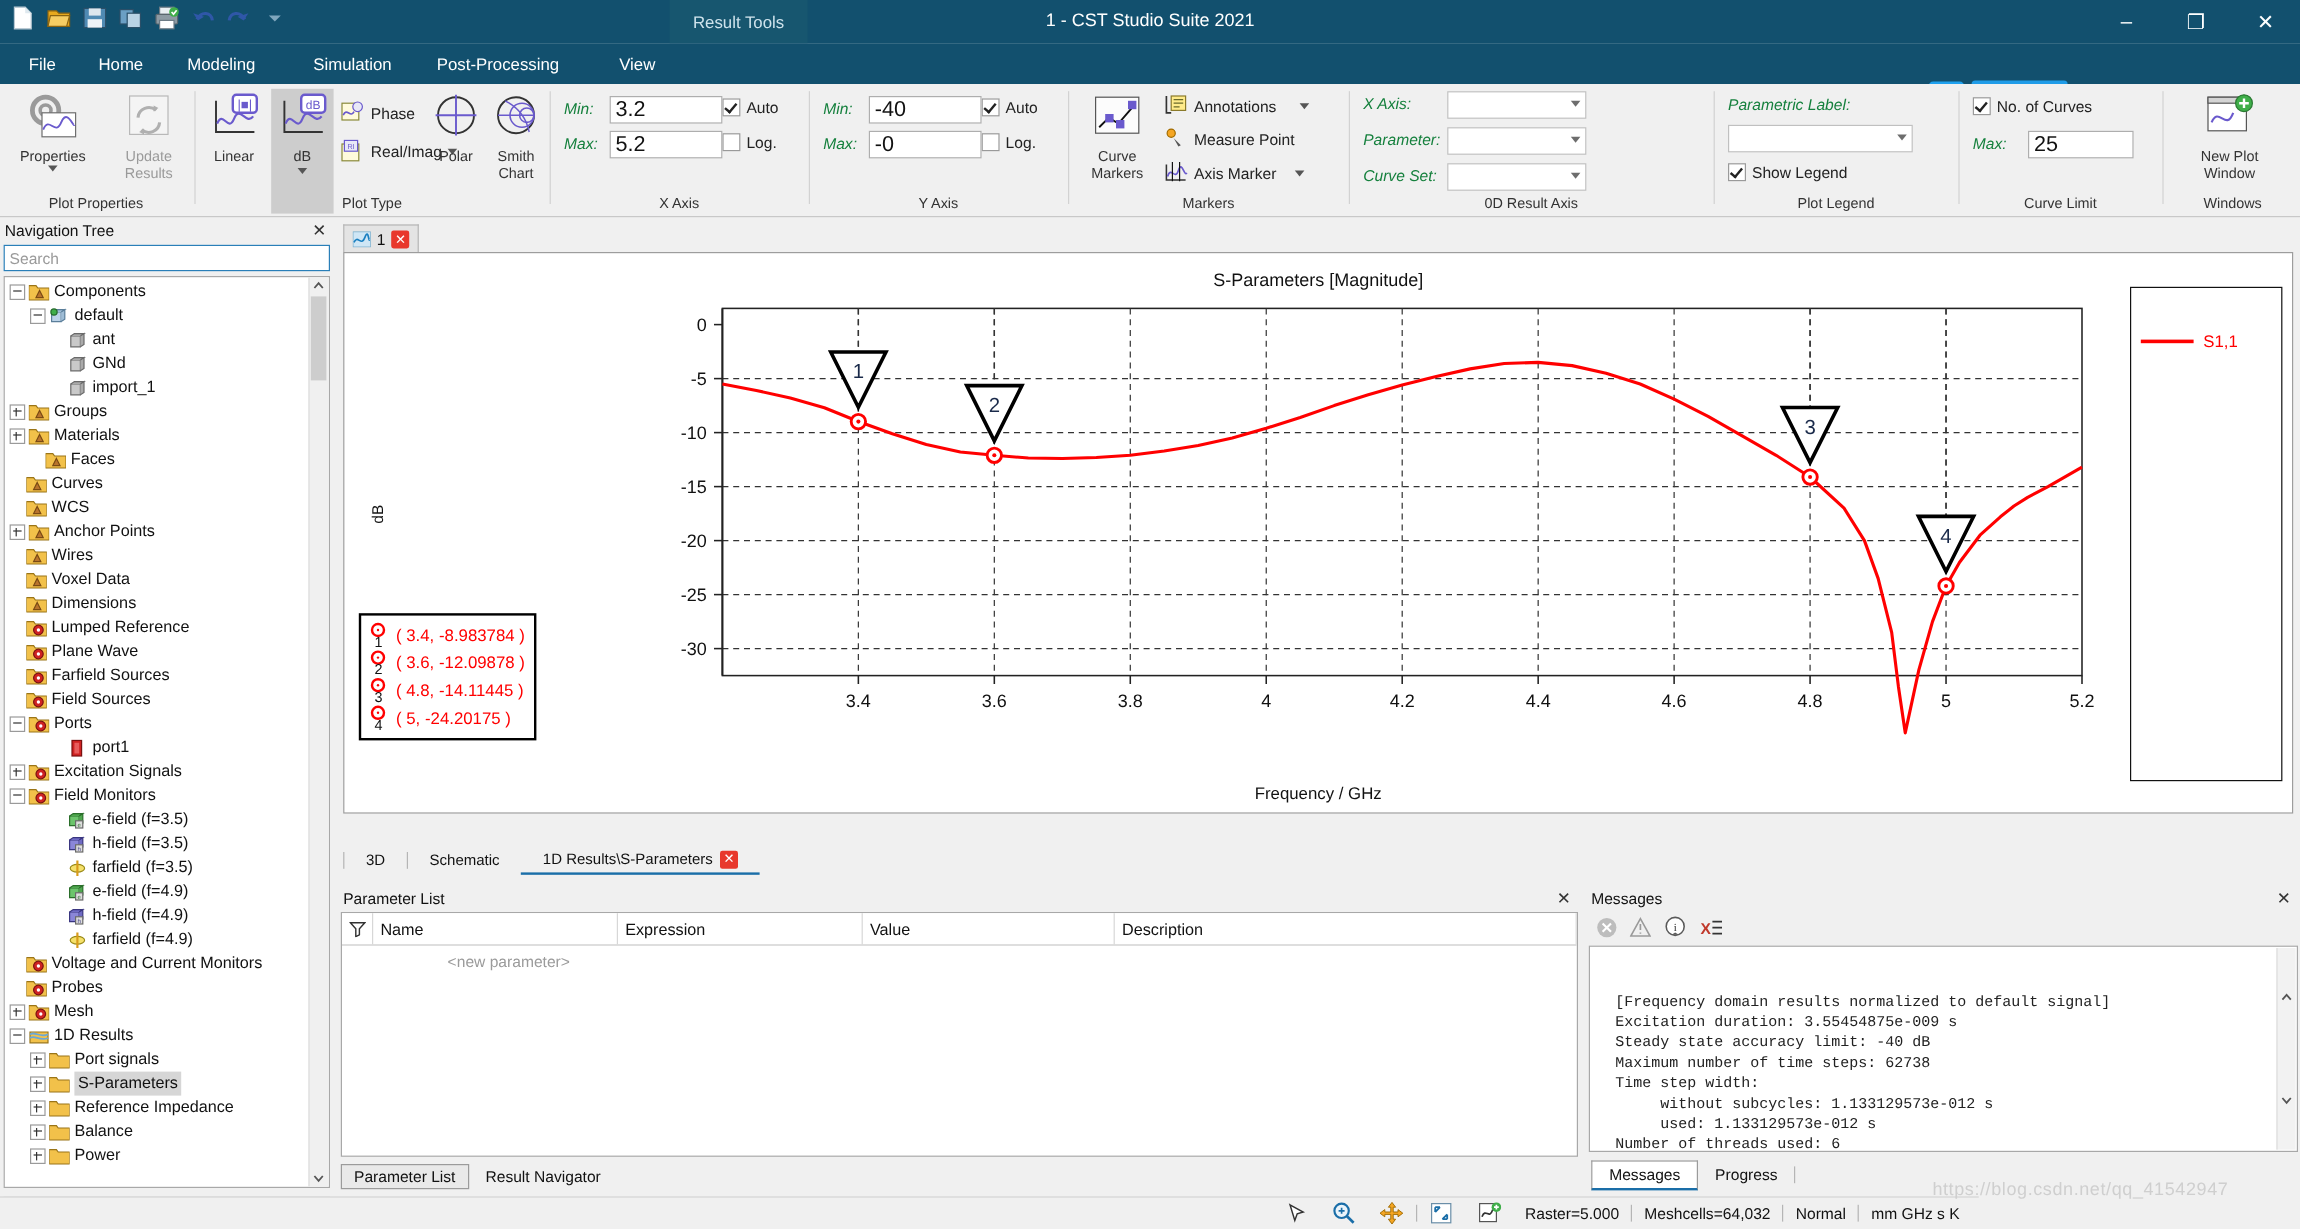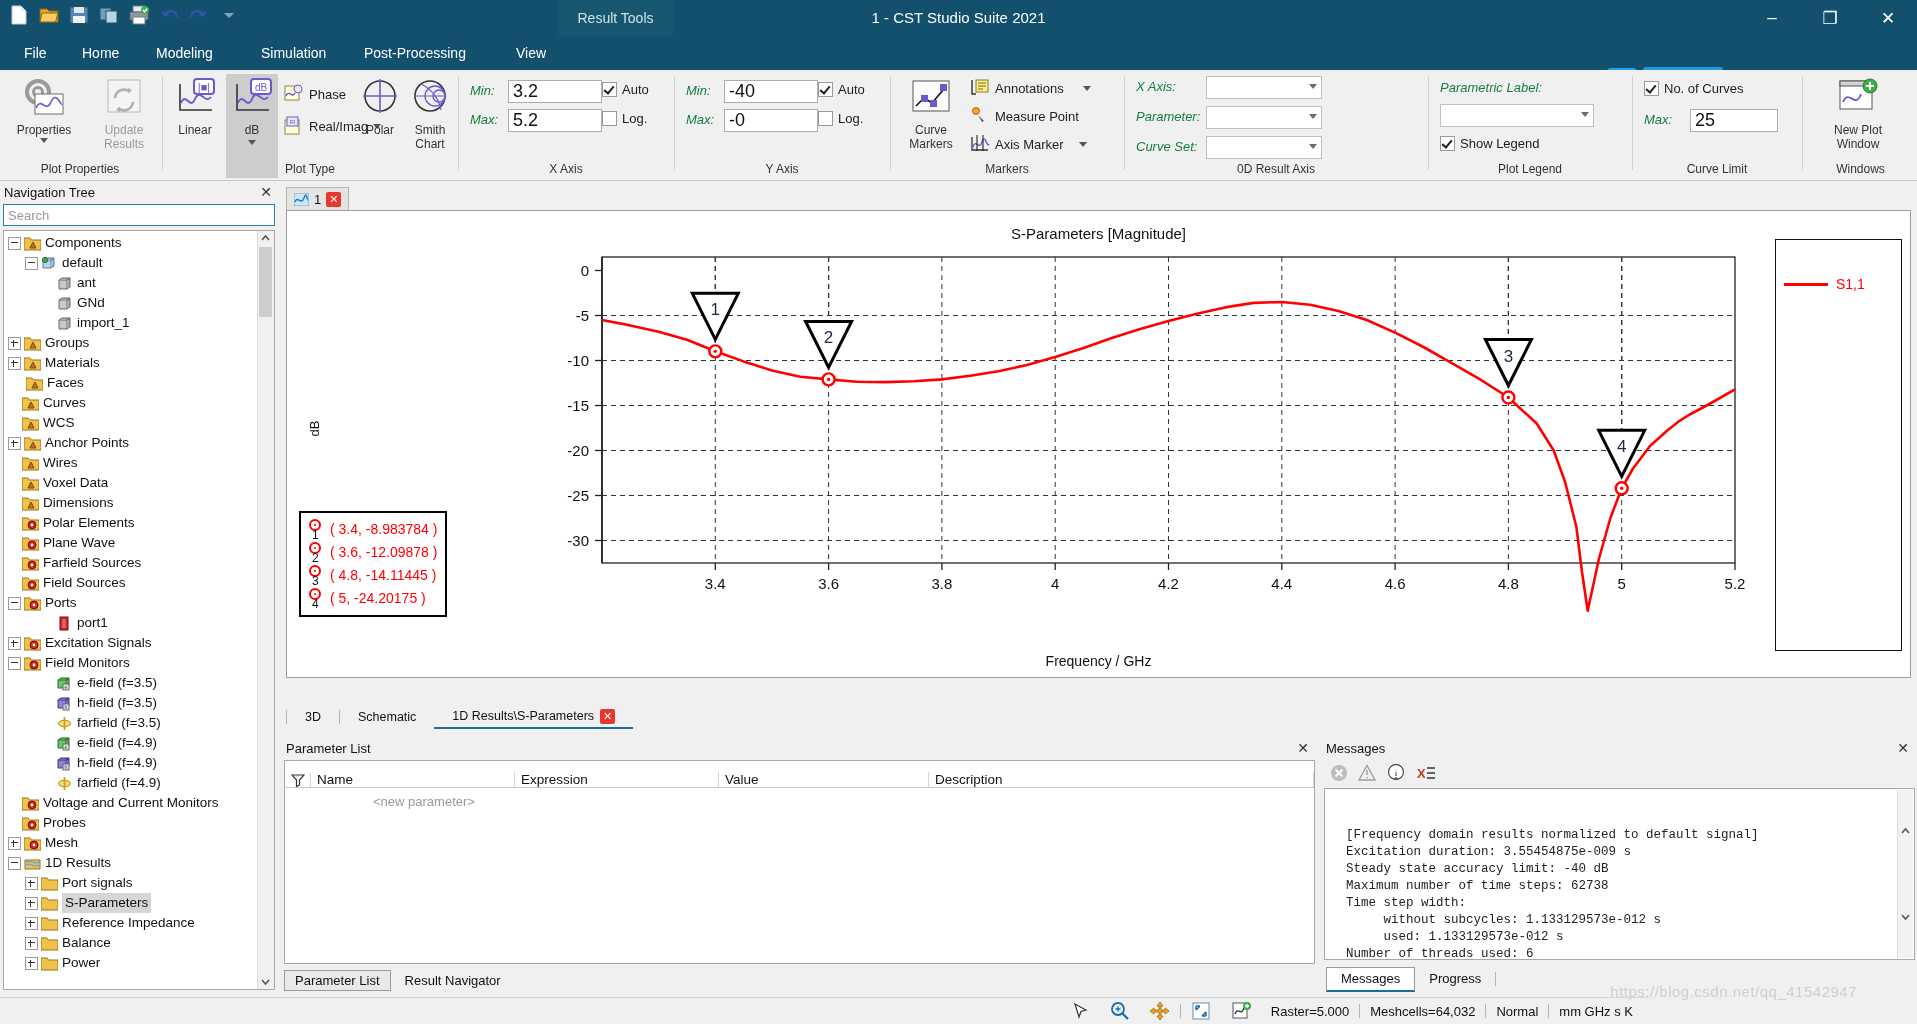--- a/index.html
+++ b/index.html
@@ -83,21 +83,21 @@
   .vtabs{position:absolute;left:4px;bottom:4px;height:22px;display:flex;align-items:center;font-size:12.5px;color:#111;}
   .vtab{padding:0 18px;height:22px;line-height:22px;}
   .vtab.active{border-bottom:2px solid #1a6ea8;display:flex;align-items:center;gap:6px;}
   .vdiv{width:1px;height:14px;background:#b5b5b5;}
 
   
   .paramp{position:absolute;left:282px;top:738px;width:1035px;height:258px;background:#f0f0f0;}
   .panelhdr{position:relative;height:22px;font-size:13px;color:#111;padding:3px 0 0 4px;box-sizing:border-box;}
   .panelhdr .x{position:absolute;right:8px;top:2px;font-size:14px;color:#333;}
   .ptable{position:absolute;left:2px;top:22px;right:2px;bottom:32px;background:#fff;border:1px solid #a8a8a8;box-sizing:border-box;}
-  .pthead{display:flex;height:26px;border-bottom:1px solid #c9c9c9;background:#fff;align-items:flex-end;}
+  .pthead{display:flex;height:26px;border-bottom:1px solid #c9c9c9;background:#fff;}
   .pthcell{display:flex;align-items:center;font-size:13.5px;color:#111;border-right:1px solid #d7d7d7;padding-left:6px;box-sizing:border-box;}
   .newparam{font-size:13px;color:#9b9b9b;padding:6px 0 0 88px;}
   .ptabs{position:absolute;left:2px;bottom:4px;height:24px;display:flex;align-items:center;font-size:13px;color:#111;gap:4px;}
   .ptab{padding:2px 10px;}
   .ptab.active{border:1px solid #9b9b9b;background:#e9e9e9;}
 
   .msgp{position:absolute;left:1322px;top:738px;width:595px;height:258px;background:#f0f0f0;}
   .msgtools{position:absolute;left:2px;top:22px;height:26px;display:flex;align-items:center;gap:10px;padding-left:6px;}
   .msgbody{position:absolute;left:2px;top:50px;right:2px;bottom:36px;background:#fff;border:1px solid #a8a8a8;box-sizing:border-box;overflow:hidden;font-family:"Liberation Mono",monospace;font-size:12.5px;color:#222;padding:4px 6px;line-height:17px;white-space:pre;}
   .msgline{white-space:pre;}
@@ -536,21 +536,21 @@
           <div class="tnode" style="padding-left: 4px;">
             <span class="exp plus"></span>
             <span class="tico">
               <svg width="17" height="15" viewBox="0 0 17 15">
                 <path d="M0 2h6l1.5 2H17v10H0z" fill="#f2c14a" stroke="#9a7518"></path>
                 <path d="M9 6l3 6H6z" fill="#b9742c" stroke="#7a4a14"></path>
               </svg>
             </span>
             <span class="">Materials</span>
           </div>
-          <div class="tnode" style="padding-left: 8px; text-align: right;">
+          <div class="tnode" style="padding-left: 20px; text-align: right;">
             <span class="spacer"></span>
             <span class="tico">
               <svg width="17" height="15" viewBox="0 0 17 15">
                 <path d="M0 2h6l1.5 2H17v10H0z" fill="#f2c14a" stroke="#9a7518"></path>
                 <path d="M9 6l3 6H6z" fill="#b9742c" stroke="#7a4a14"></path>
               </svg>
             </span>
             <span class="">Faces</span>
           </div>
           <div class="tnode" style="padding-left: 4px;">
@@ -615,21 +615,21 @@
           </div>
           <div class="tnode" style="padding-left: 4px;">
             <span class="spacer"></span>
             <span class="tico">
               <svg width="17" height="15" viewBox="0 0 17 15">
                 <path d="M0 2h6l1.5 2H17v10H0z" fill="#f2c14a" stroke="#9a7518"></path>
                 <circle cx="10" cy="9" r="4" fill="#cf2222" stroke="#7a1111"></circle>
                 <circle cx="10" cy="9" r="1.4" fill="#fff"></circle>
               </svg>
             </span>
-            <span class="">Polar Elements</span>
+            <span class="">Lumped Reference</span>
           </div>
           <div class="tnode" style="padding-left: 4px;">
             <span class="spacer"></span>
             <span class="tico">
               <svg width="17" height="15" viewBox="0 0 17 15">
                 <path d="M0 2h6l1.5 2H17v10H0z" fill="#f2c14a" stroke="#9a7518"></path>
                 <circle cx="10" cy="9" r="4" fill="#cf2222" stroke="#7a1111"></circle>
                 <circle cx="10" cy="9" r="1.4" fill="#fff"></circle>
               </svg>
             </span>

